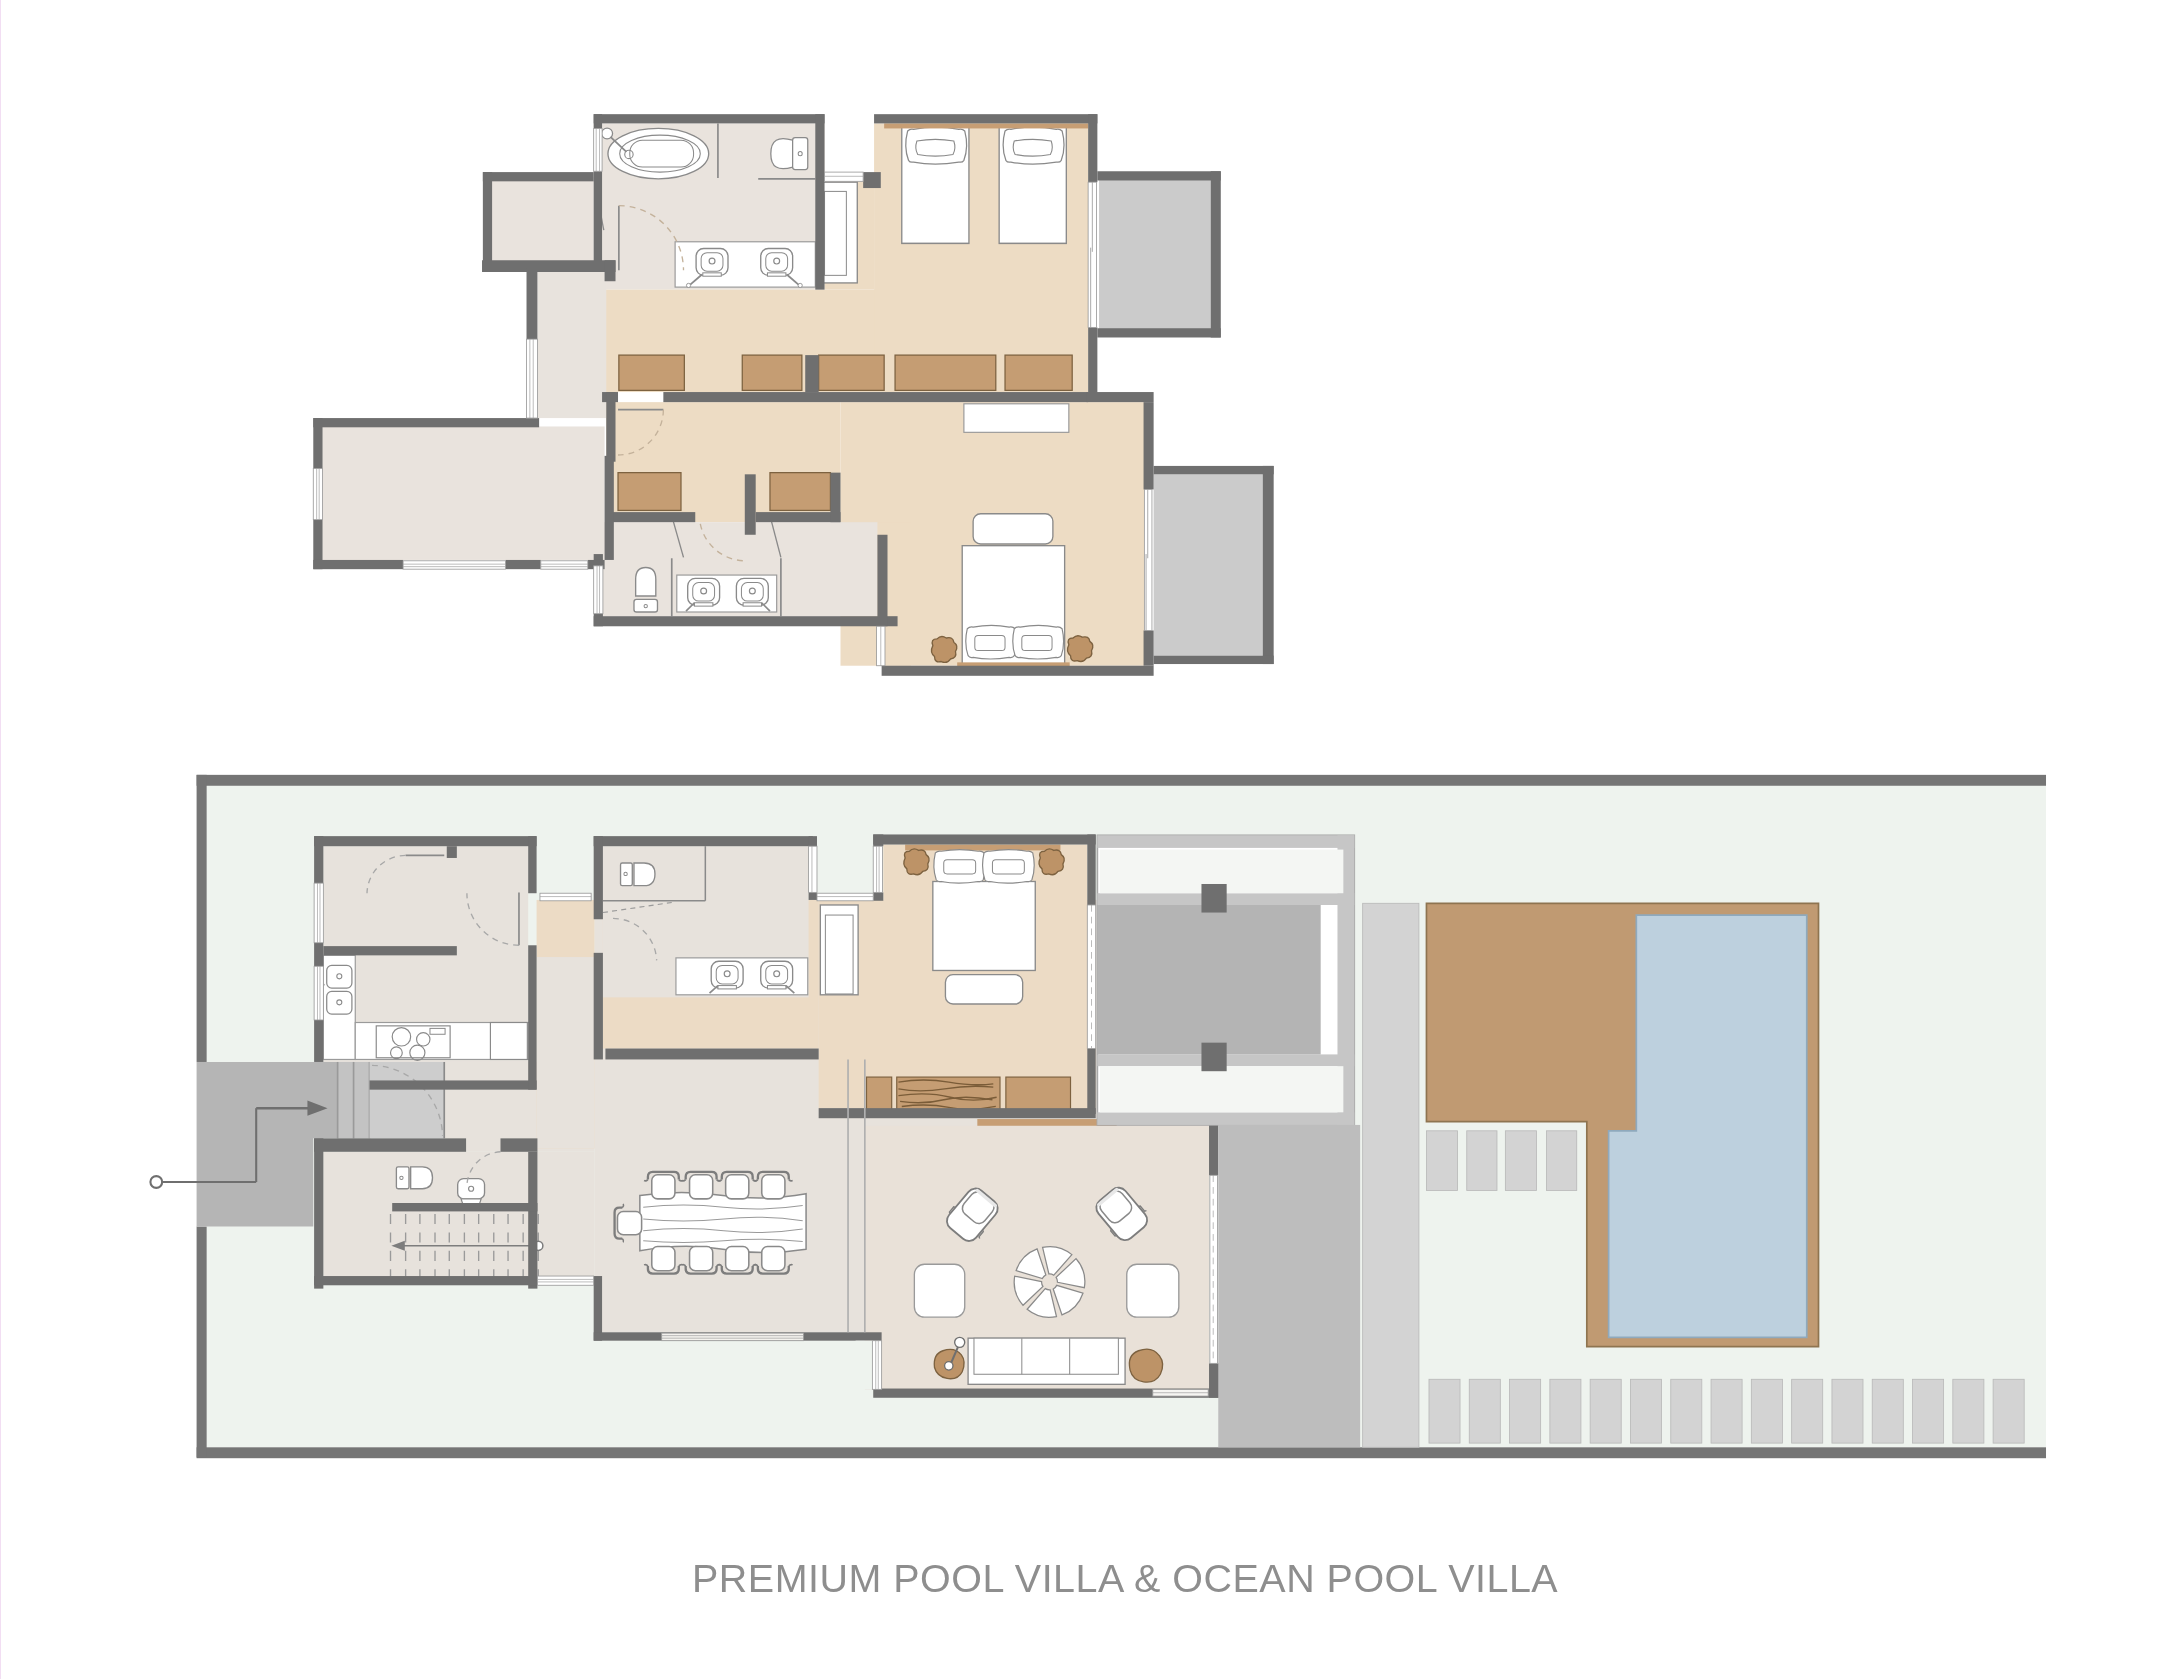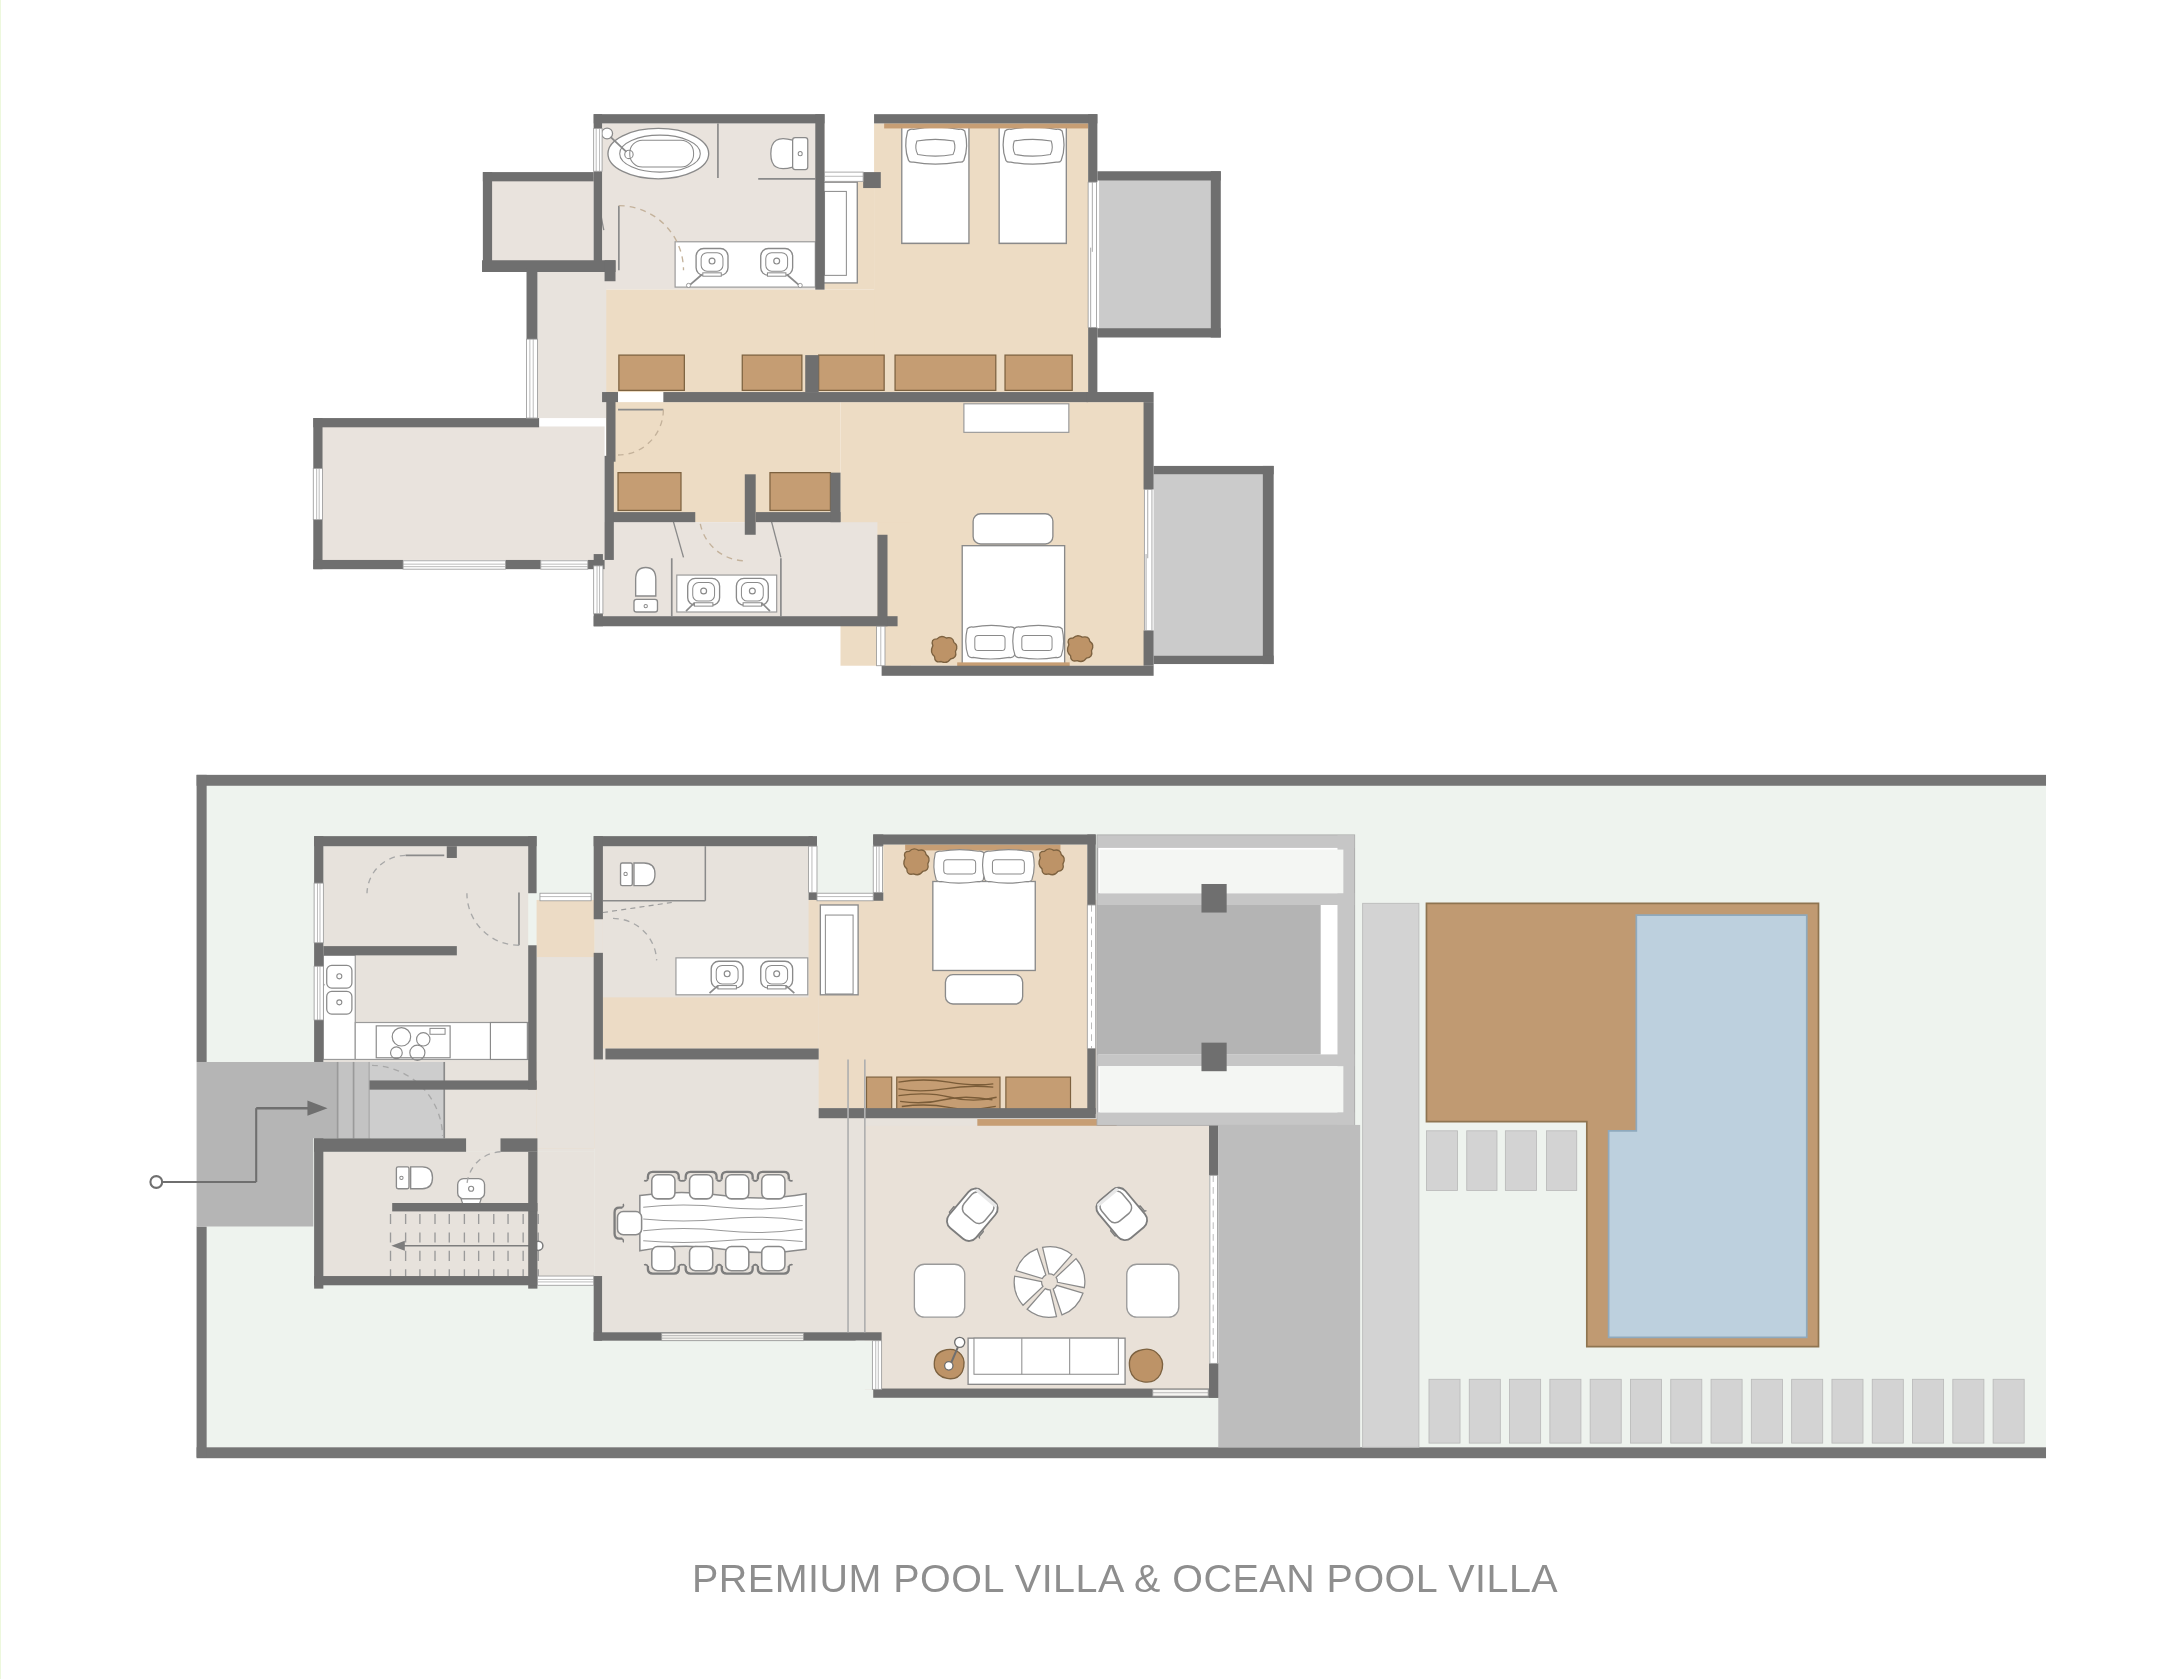--- a/index.html
+++ b/index.html
@@ -1,16 +1,16 @@
 <!DOCTYPE html>
 <html style="font-size:13.4px"><head>
 <meta charset="utf-8">
 <style>
   html,body{margin:0;padding:0;background:#ffffff;}
-  #page{width:2127px;height:1679px;position:relative;background:#84cc16;font-family:"Liberation Sans",sans-serif;}
+  #page{width:2127px;height:1679px;position:relative;background:#a21caf;font-family:"Liberation Sans",sans-serif;}
   svg{display:block;}
   .ttl{fill:#8e8e8e;font-family:"Liberation Sans",sans-serif;font-size:47px;letter-spacing:0.6px;}
 </style>
 </head>
 <body>
 <div id="page">
 <svg width="2183" height="1679" viewBox="0 0 2600 2000">
 <defs>
 <g id="sink">
   <rect x="-19" y="-16" width="38" height="32" rx="9" fill="#ffffff" stroke="#8a8a8a" stroke-width="1.6"></rect>

